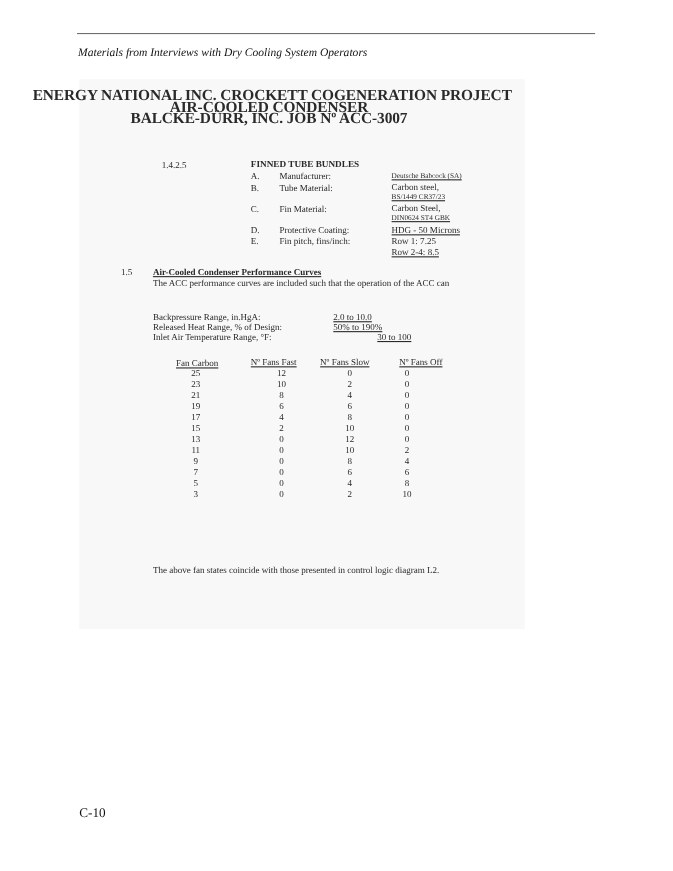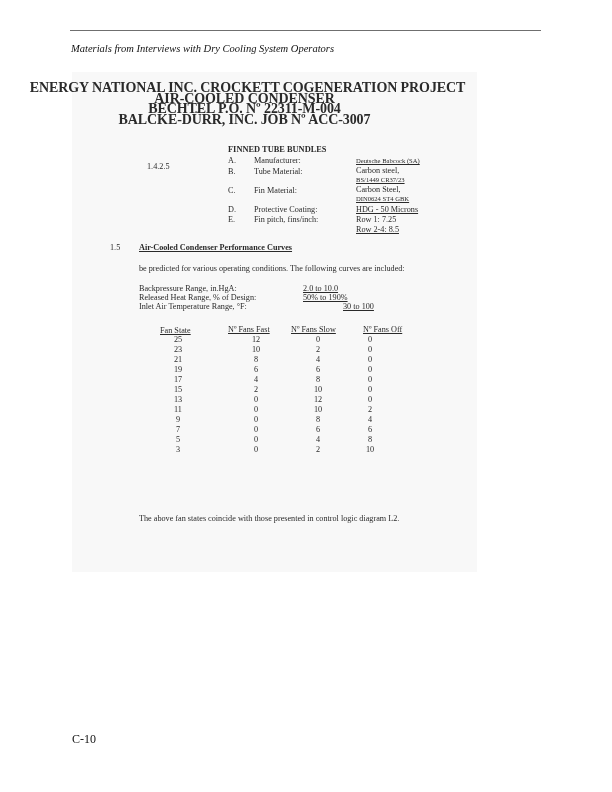--- a/index.html
+++ b/index.html
@@ -93,25 +93,24 @@
 <body>
 
 <div class="top-rule"></div>
 <div class="running-header">Materials from Interviews with Dry Cooling System Operators</div>
 
 <div class="scan">
 
   <div class="title-block">
     <div class="title-line">ENERGY NATIONAL INC. CROCKETT COGENERATION PROJECT</div>
     <div class="title-line">AIR-COOLED CONDENSER</div>
-    <div class="title-line">BECHTEL P.O. Nº  22311-M-004</div>
     <div class="title-line">BALCKE-DÜRR, INC.  JOB Nº ACC-3007</div>
   </div>
 
-  <div class="scan-text" style="left:75px; top:91px;text-align:center;">1.4.2.5</div>
+  <div class="scan-text" style="left:75px; top:75px;text-align:center;">1.4.2.5</div>
   <div class="scan-text bold" style="left:156px; top:74px; font-size:8.4px;">FINNED TUBE BUNDLES</div>
 
   <div class="scan-text" style="left:156px; top:85px;">A.</div>
   <div class="scan-text" style="left:182px; top:85px;">Manufacturer:</div>
   <div class="scan-text ul small" style="left:284px; top:86px;">Deutsche Babcock (SA)</div>
 
   <div class="scan-text" style="left:156px; top:96px;">B.</div>
   <div class="scan-text" style="left:182px; top:96px;">Tube Material:</div>
   <div class="scan-text" style="left:284px; top:95px;">Carbon steel,</div>
   <div class="scan-text ul small" style="left:284px; top:105px;">BS/1449 CR37/23</div>
@@ -125,30 +124,30 @@
   <div class="scan-text" style="left:182px; top:134px;">Protective Coating:</div>
   <div class="scan-text ul" style="left:284px; top:134px;">HDG - 50 Microns</div>
 
   <div class="scan-text" style="left:156px; top:144px;">E.</div>
   <div class="scan-text" style="left:182px; top:144px;">Fin pitch, fins/inch:</div>
   <div class="scan-text" style="left:284px; top:144px;">Row 1:  7.25</div>
   <div class="scan-text ul" style="left:284px; top:154px;">Row 2-4:  8.5</div>
 
   <div class="scan-text" style="left:38px; top:172px;">1.5</div>
   <div class="scan-text bold ul" style="left:67px; top:172px;">Air-Cooled Condenser Performance Curves</div>
-  <div class="scan-text" style="left:67px; top:193px;">be predicted for various operating conditions.  The following curves are included:</div>
+  <div class="scan-text" style="left:67px; top:182px;">The ACC performance curves are included such that the operation of the ACC can</div>
 
   <div class="scan-text" style="left:67px; top:213px;">Backpressure Range, in.HgA:</div>
   <div class="scan-text ul" style="left:231px; top:213px; width:56px;">2.0 to 10.0</div>
   <div class="scan-text" style="left:67px; top:222px;">Released Heat Range, % of Design:</div>
   <div class="scan-text ul" style="left:231px; top:222px;">50% to 190%</div>
   <div class="scan-text" style="left:67px; top:231px;">Inlet Air Temperature Range, °F:</div>
   <div class="scan-text ul" style="left:231px; top:231px;margin-left:40px;">30 to 100</div>
 
-  <div class="table-head" style="left:88px; top:254px;">Fan State</div>
+  <div class="table-head" style="left:88px; top:254px;">Fan Carbon</div>
   <div class="table-head" style="left:156px; top:253px;">Nº Fans Fast</div>
   <div class="table-head" style="left:219px; top:253px;">Nº Fans Slow</div>
   <div class="table-head" style="left:273px; top:253px;padding-left:18px;">Nº Fans Off</div>
 
   <div>
     <div>
       <div class="table-cell" style="left:86px; top:263px;">25</div>
       <div class="table-cell" style="left:164px; top:263px;">12</div>
       <div class="table-cell" style="left:226px; top:263px;">0</div>
       <div class="table-cell" style="left:278px; top:263px;">0</div>

